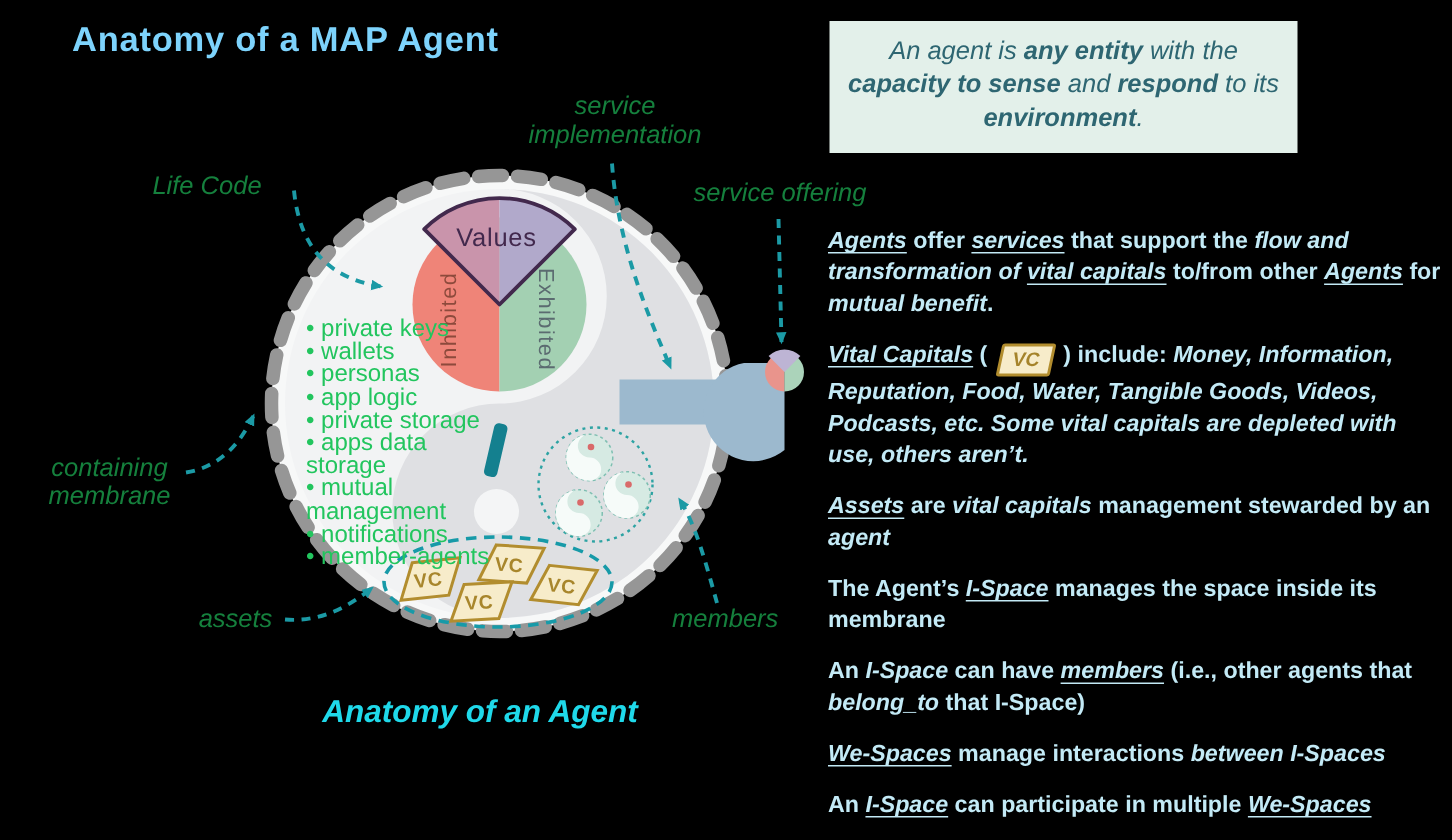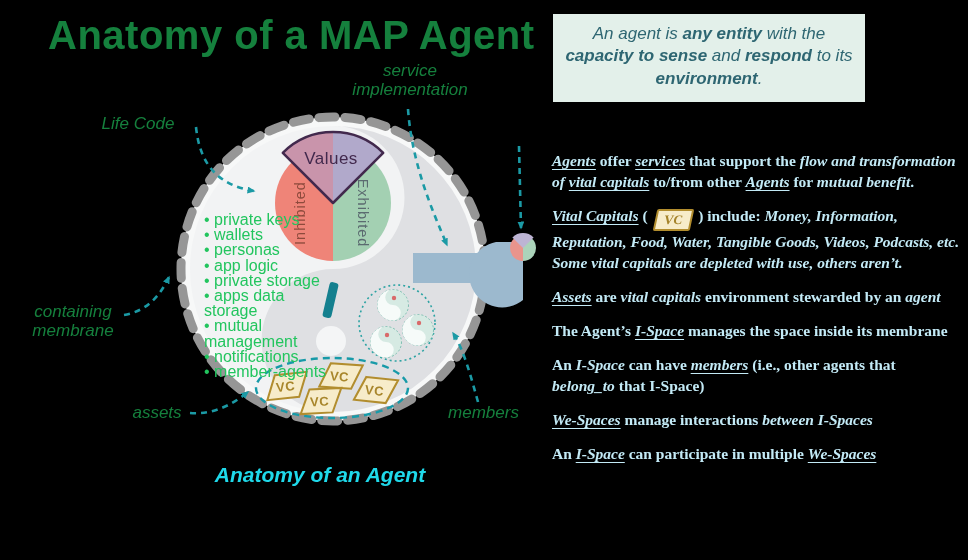--- a/index.html
+++ b/index.html
@@ -1,28 +1,28 @@
 <!DOCTYPE html>
 <html><head>
 <meta charset="utf-8">
 <style>
   html,body{margin:0;padding:0;background:#000;}
   #stage{position:relative;width:968px;height:560px;background:#000;overflow:hidden;
          font-family:"Liberation Sans",sans-serif;}
   #diagram-svg{position:absolute;left:0;top:0;}
   .abs{position:absolute;}
-  .page-title{color:#15803d;font-size:40px;font-weight:600;letter-spacing:.5px;}
+  .page-title{color:#7dd3fc;font-size:23px;font-weight:600;letter-spacing:.5px;}
   .lbl{color:#15803d;font-style:italic;font-size:16px;text-align:center;line-height:1.1;}
   .lbl-lg{font-size:17px;}
   .caption{color:#1fd9ea;font-size:21px;font-weight:700;font-style:italic;text-align:center;}
   .def-box{background:#e3f0ea;color:#2e6672;font-size:17px;line-height:1.32;text-align:center;
            padding:9px 10px;box-sizing:border-box;}
   .def-box .sg-i{}
   .def-box .sg-bi{font-weight:700;}
-  .panel{color:#c3eaf6;font-size:15.5px;line-height:21px;font-weight:600;font-family:Liberation Serif, serif;}
+  .panel{color:#c3eaf6;font-size:15.5px;line-height:21px;font-weight:600;}
   .panel p{margin:0 0 13px 0;}
   .sg-r{}
   .sg-i{font-style:italic;}
   .sg-bi{font-style:italic;font-weight:700;}
   .sg-k{font-style:italic;font-weight:700;text-decoration:underline;text-underline-offset:3px;}
   .sg-badge{display:inline-block;background:#f7ecca;border:2px solid #b28d2e;color:#a5832a;
             font-weight:700;font-style:normal;font-size:13px;line-height:16px;padding:1px 7px;
             transform:skewX(-12deg);border-radius:2px;margin:0 3px;vertical-align:-3px;}
   .bullets{color:#22c55e;font-size:16px;line-height:15.2px;}
   .bullet::before{content:"• ";}
@@ -95,20 +95,21 @@
     <path d="M 519,146 L 521,228" fill="none" stroke="#1b9aa5" stroke-width="2.6" stroke-dasharray="6 5" marker-end="url(#ah)"></path>
   </svg>
 
   <div class="abs page-title" style="left:48px;top:13px;">Anatomy of a MAP Agent</div>
   <div class="abs caption" style="left:200px;top:463px;width:240px;">Anatomy of an Agent</div>
 
   <div class="abs def-box" style="left:553px;top:14px;width:312px;min-height:88px;"><span class="sg-i">An agent is </span><span class="sg-bi">any entity</span><span class="sg-i"> with the </span><span class="sg-bi">capacity to sense</span><span class="sg-i"> and </span><span class="sg-bi">respond</span><span class="sg-i"> to its </span><span class="sg-bi">environment</span><span class="sg-i">.</span></div>
 
   <div class="abs lbl lbl-lg" style="left:88px;top:115px;width:100px;">Life Code</div>
   <div class="abs lbl lbl-lg" style="left:330px;top:62px;width:160px;">service implementation</div>
+  <div class="abs lbl lbl-lg" style="left:450px;top:120px;width:140px;">service offering</div>
   <div class="abs lbl lbl-lg" style="left:14px;top:303px;width:118px;">containing membrane</div>
   <div class="abs lbl lbl-lg" style="left:122px;top:404px;width:70px;">assets</div>
   <div class="abs lbl lbl-lg" style="left:436px;top:404px;width:95px;">members</div>
 
   <div class="abs pie-lbl" style="left:281px;top:149px;width:100px;">Values</div>
   <div class="abs rot-box rot-ccw" style="left:252px;top:203px;">Inhibited</div>
   <div class="abs rot-box rot-cw" style="left:311px;top:203px;">Exhibited</div>
 
   <div class="abs bullets" style="left:204px;top:212px;width:130px;">
       <div class="bullet">private keys</div>
@@ -123,20 +124,20 @@
     </div>
 
   <div class="abs vc-txt" style="left:276px;top:379px;transform:rotate(-6deg);">VC</div>
   <div class="abs vc-txt" style="left:330px;top:369px;transform:rotate(4deg);">VC</div>
   <div class="abs vc-txt" style="left:310px;top:394px;transform:rotate(-3deg);">VC</div>
   <div class="abs vc-txt" style="left:365px;top:383px;transform:rotate(6deg);">VC</div>
 
   <div class="abs panel" style="left:552px;top:150px;width:410px;">
     <p><span class="sg-k">Agents</span><span class="sg-r"> offer </span><span class="sg-k">services</span><span class="sg-r"> that support the </span><span class="sg-i">flow and transformation of </span><span class="sg-k">vital capitals</span><span class="sg-r"> to/from other </span><span class="sg-k">Agents</span><span class="sg-r"> for </span><span class="sg-i">mutual benefit</span><span class="sg-r">.</span></p>
     <p><span class="sg-k">Vital Capitals</span><span class="sg-r"> ( </span><span class="sg-badge">VC</span><span class="sg-r"> ) include: </span><span class="sg-i">Money, Information, Reputation, Food, Water, Tangible Goods, Videos, Podcasts, etc. Some vital capitals are depleted with use, others aren’t.</span></p>
-    <p><span class="sg-k">Assets</span><span class="sg-r"> are </span><span class="sg-i">vital capitals</span><span class="sg-r"> environment stewarded by an </span><span class="sg-i">agent</span></p>
+    <p><span class="sg-k">Assets</span><span class="sg-r"> are </span><span class="sg-i">vital capitals</span><span class="sg-r"> management stewarded by an </span><span class="sg-i">agent</span></p>
     <p><span class="sg-r">The Agent’s </span><span class="sg-k">I-Space</span><span class="sg-r"> manages the space inside its membrane</span></p>
     <p><span class="sg-r">An </span><span class="sg-i">I-Space</span><span class="sg-r"> can have </span><span class="sg-k">members</span><span class="sg-r"> (i.e., other agents that </span><span class="sg-i">belong_to</span><span class="sg-r"> that I-Space)</span></p>
     <p><span class="sg-k">We-Spaces</span><span class="sg-r"> manage interactions </span><span class="sg-i">between</span><span class="sg-r"> </span><span class="sg-bi">I-Spaces</span></p>
     <p><span class="sg-r">An </span><span class="sg-k">I-Space</span><span class="sg-r"> can participate in multiple </span><span class="sg-k">We-Spaces</span></p>
   </div>
 
 </div>
 
 </body></html>

